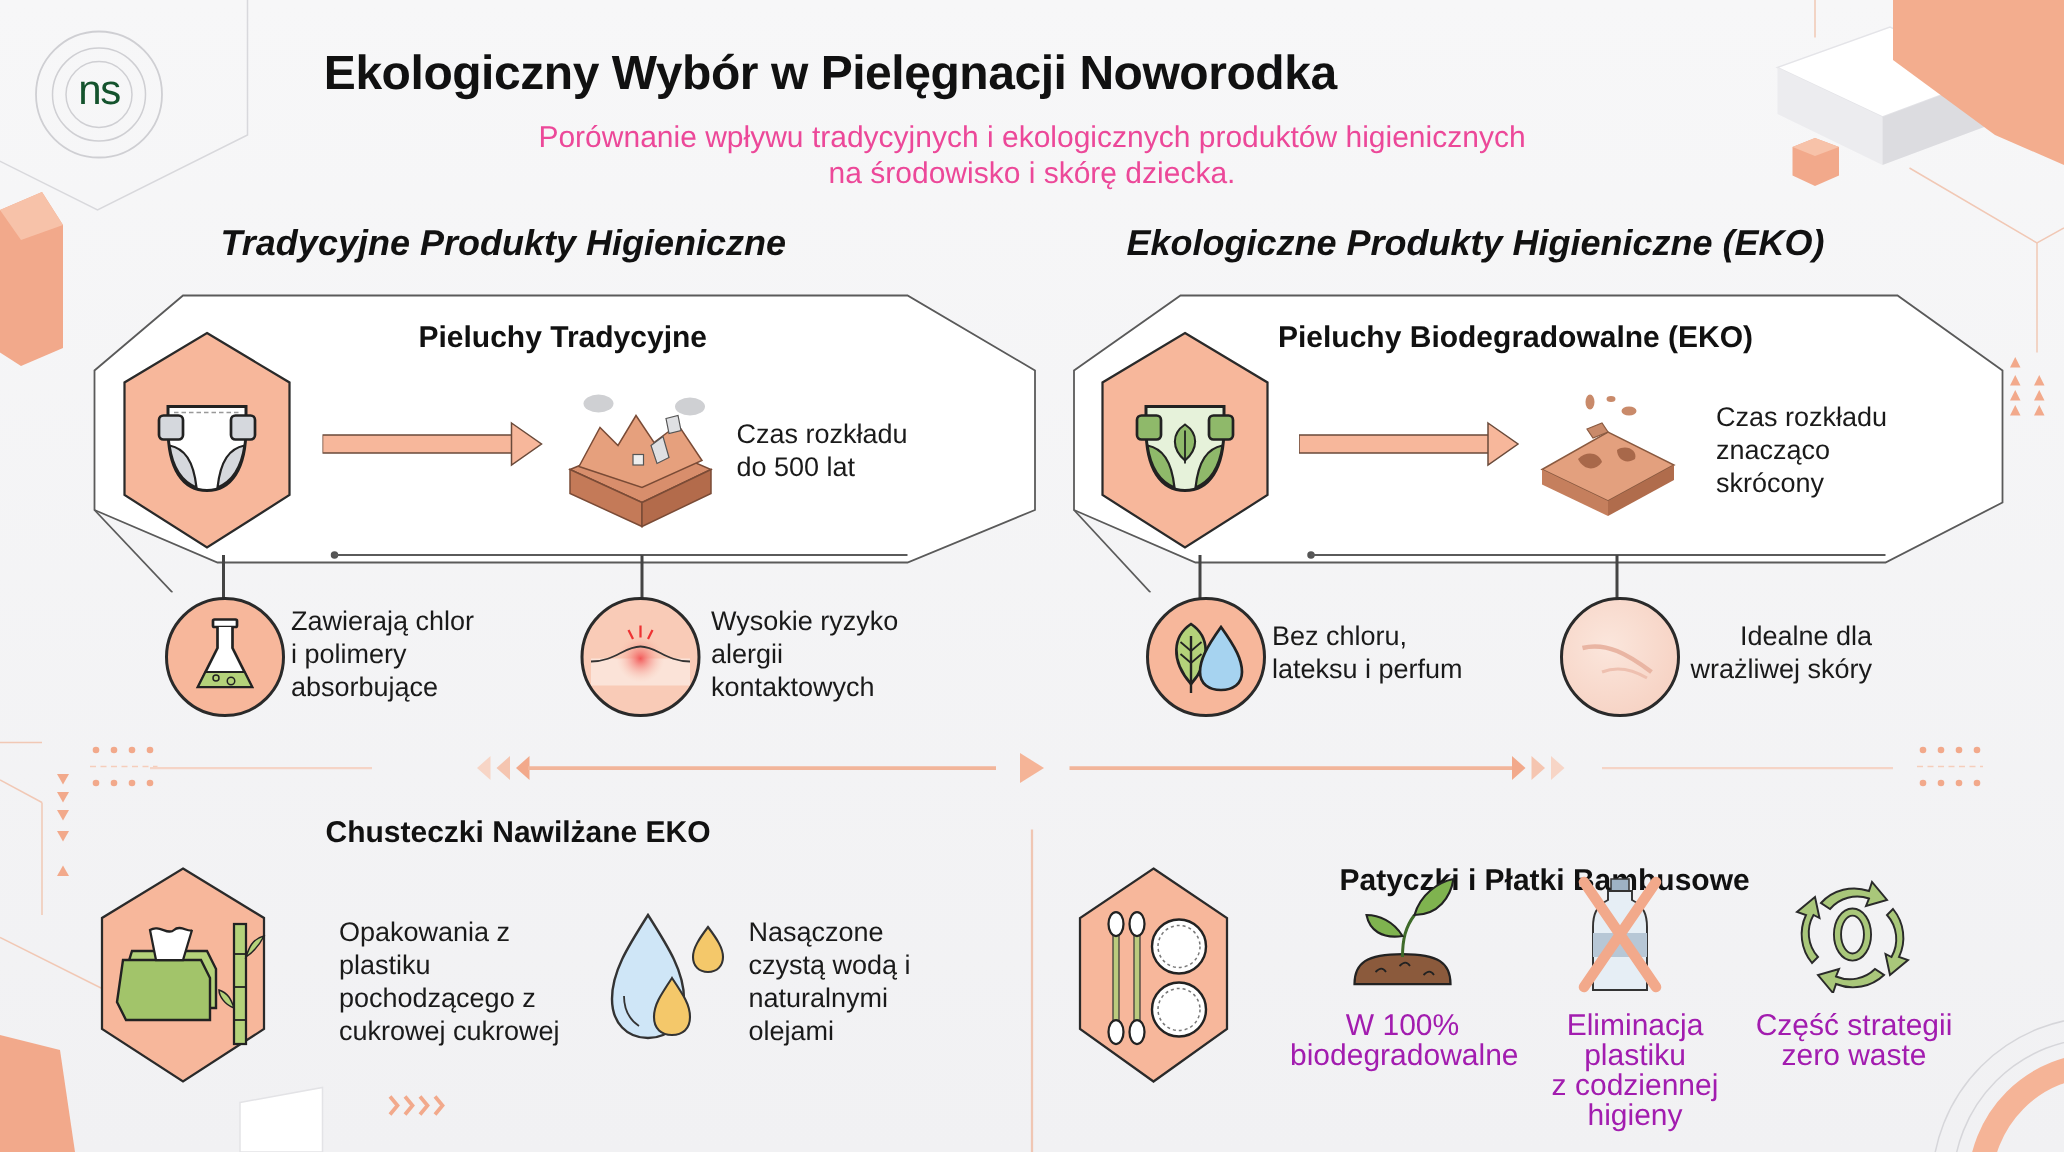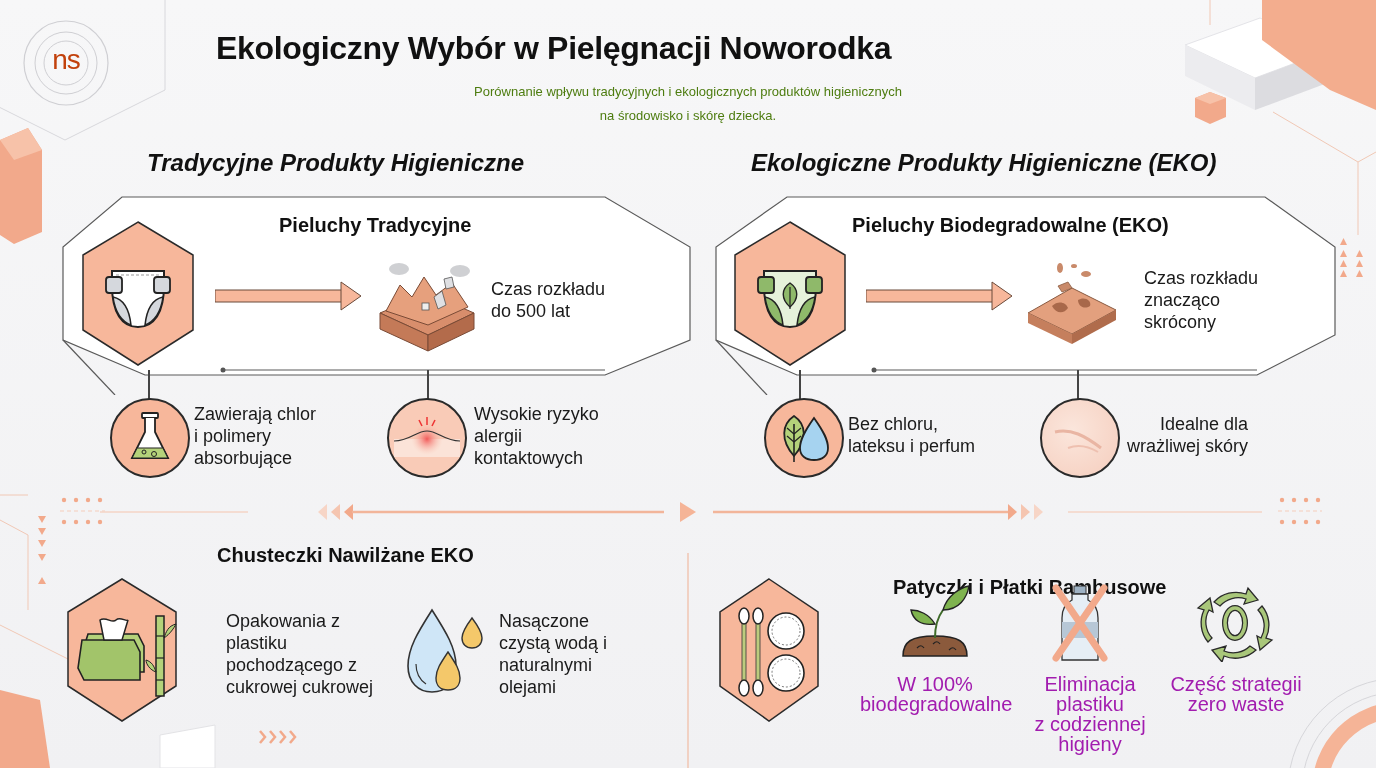--- a/index.html
+++ b/index.html
@@ -3,21 +3,21 @@
 <meta charset="utf-8">
 <style>
   html, body { margin:0; padding:0; }
   body {
     width:1376px; height:768px; overflow:hidden; position:relative;
     background: linear-gradient(180deg,#f7f7f8 0%, #f1f1f3 100%);
     font-family:"Liberation Sans", sans-serif; color:#111;
   }
   .abs { position:absolute; }
   .title { left:0; width:1107px; top:30px; text-align:center; font-size:32px; font-weight:bold; letter-spacing:-0.3px; }
-  .subtitle { left:0; width:1376px; top:80px; text-align:center; font-size:13px; line-height:24px; color:#4d7c0f; }
+  .subtitle { left:0; width:1376px; top:80px; text-align:center; font-size:20px; line-height:24px; color:#ec4899; }
   .col-heading { font-size:24px; font-weight:bold;font-style:italic; }
   .panel { position:absolute; }
   .panel svg.frame { position:absolute; left:0; top:0; }
   .panel-title { position:absolute; font-size:20px; font-weight:bold; }
   .hex { position:absolute; }
   .arrow { position:absolute; }
   .txt { position:absolute; font-size:18px; line-height:22px; color:#1a1a1a; }
   .circle {
     position:absolute; width:80px; height:80px; border-radius:50%;
     border:2px solid #2a2a2a; box-sizing:border-box; background:#f7b79b;
@@ -120,21 +120,21 @@
     <line x1="688" y1="553" x2="688" y2="768" stroke="#f0c6b3" stroke-width="1.5"></line>
   </g>
 </svg>
 
 <div class="abs" style="left:21px;top:18px;width:90px;height:90px;">
   <svg width="90" height="90">
     <circle cx="45" cy="45" r="42" fill="none" stroke="#cfcfd3" stroke-width="1.2"></circle>
     <circle cx="45" cy="45" r="31" fill="none" stroke="#cfcfd3" stroke-width="1"></circle>
     <circle cx="45" cy="45" r="22" fill="none" stroke="#cfcfd3" stroke-width="1"></circle>
   </svg>
-  <div class="abs" style="left:0;top:26px;width:90px;text-align:center;font-size:28px;color:#c2410c;letter-spacing:-1px;">ns</div>
+  <div class="abs" style="left:0;top:26px;width:90px;text-align:center;font-size:28px;color:#14532d;letter-spacing:-1px;">ns</div>
 </div>
 
 <div class="abs title">Ekologiczny Wybór w Pielęgnacji Noworodka</div>
 <div class="abs subtitle">
   <div>Porównanie wpływu tradycyjnych i ekologicznych produktów higienicznych</div>
   <div>na środowisko i skórę dziecka.</div>
 </div>
 
 <div class="abs col-heading" style="left:147px;top:149px;">Tradycyjne Produkty Higieniczne</div>
 <div class="abs col-heading" style="left:751px;top:149px;">Ekologiczne Produkty Higieniczne (EKO)</div>

